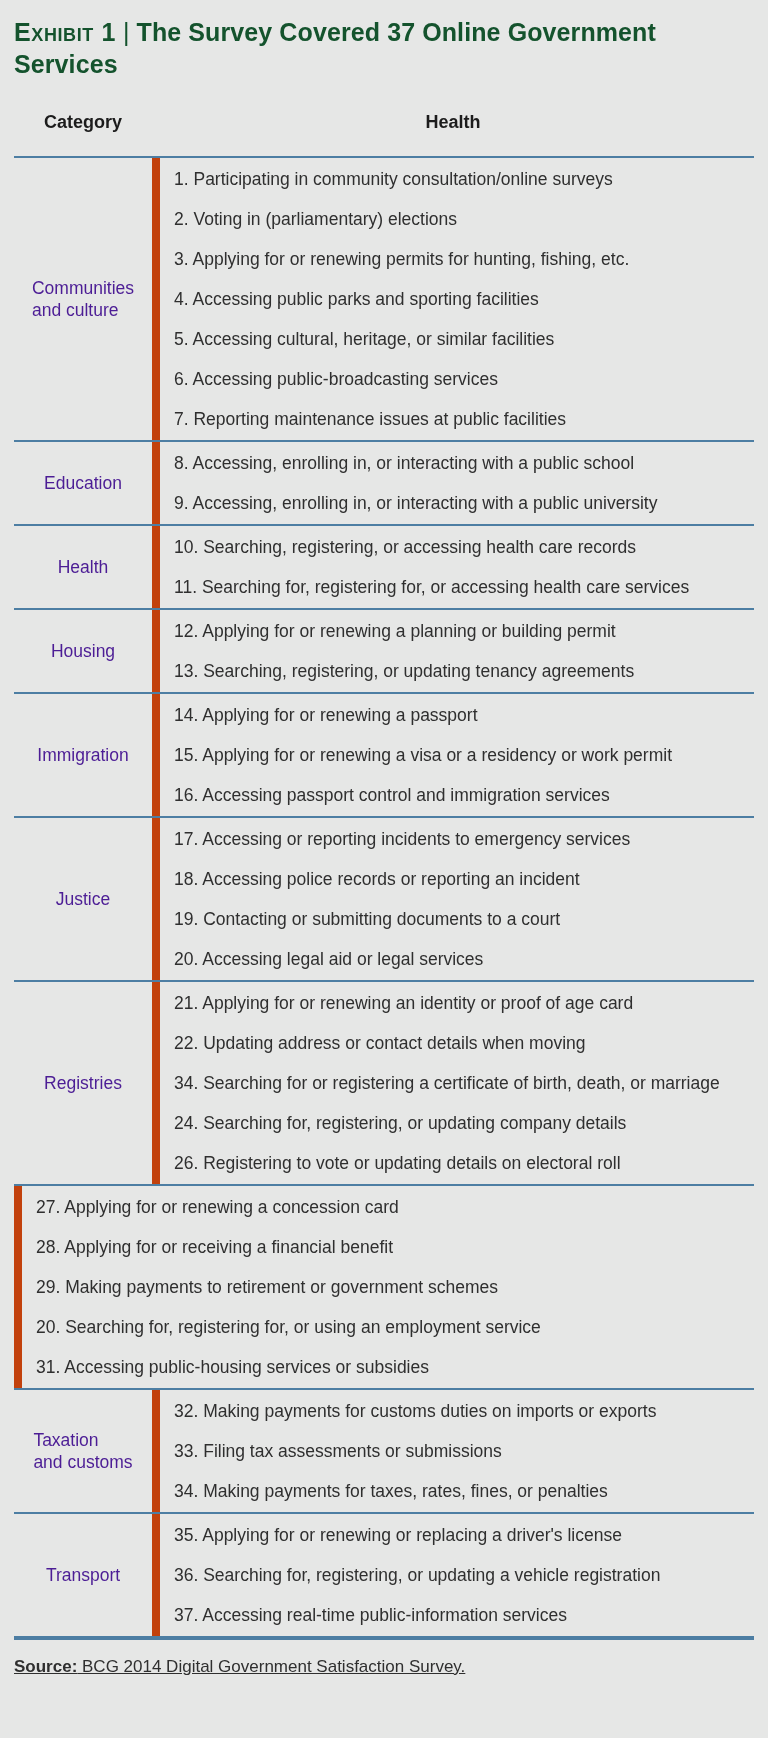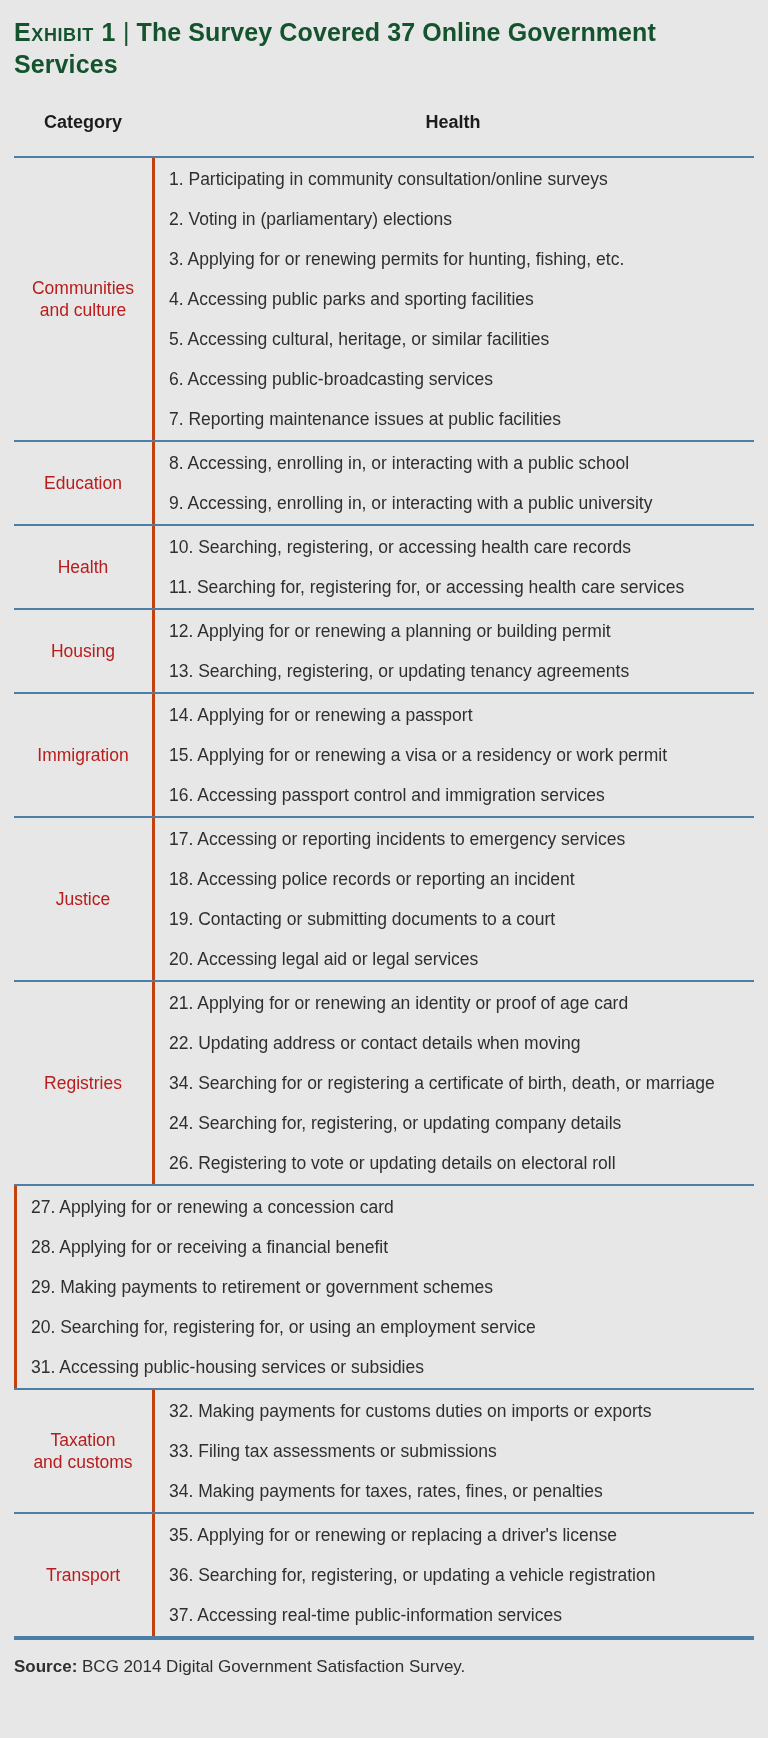--- a/index.html
+++ b/index.html
@@ -56,44 +56,45 @@
   .section {
     display: flex;
     border-bottom: 2px solid #4d7ea3;
   }
   .section:last-child { border-bottom: none; }
   .cat-cell {
     width: 138px;
     display: flex;
     align-items: center;
     justify-content: center;
-    text-align: center;
+    text-align: left;
     font-size: 17.5px;
     line-height: 22px;
-    color: #b91c1c;
+    color: #4c1d95;
     white-space: pre-line;
     padding: 4px 6px;
   }
   .svc-cell {
     flex: 1;
-    border-left: 3px solid #c2410c;
+    border-left: 8px solid #c2410c;
     padding: 1px 6px 1px 14px;
   }
   .service {
     font-size: 17.5px;
     line-height: 22px;
     color: #2f2f2f;
     padding: 9px 0 9px 30px;
     text-indent: -30px;
   }
   
   .source-line {
     margin-top: 17px;
     font-size: 17px;
     color: #2f2f2f;
+    text-decoration: underline;
   }
   .source-label { font-weight: 700; }
 </style>
 </head>
 <body>
 
 <div class="page">
 
   <div class="exhibit-title">
     <span class="exhibit-label">Exhibit 1</span><span class="title-sep">|</span><span>The Survey Covered 37 Online Government Services</span>

